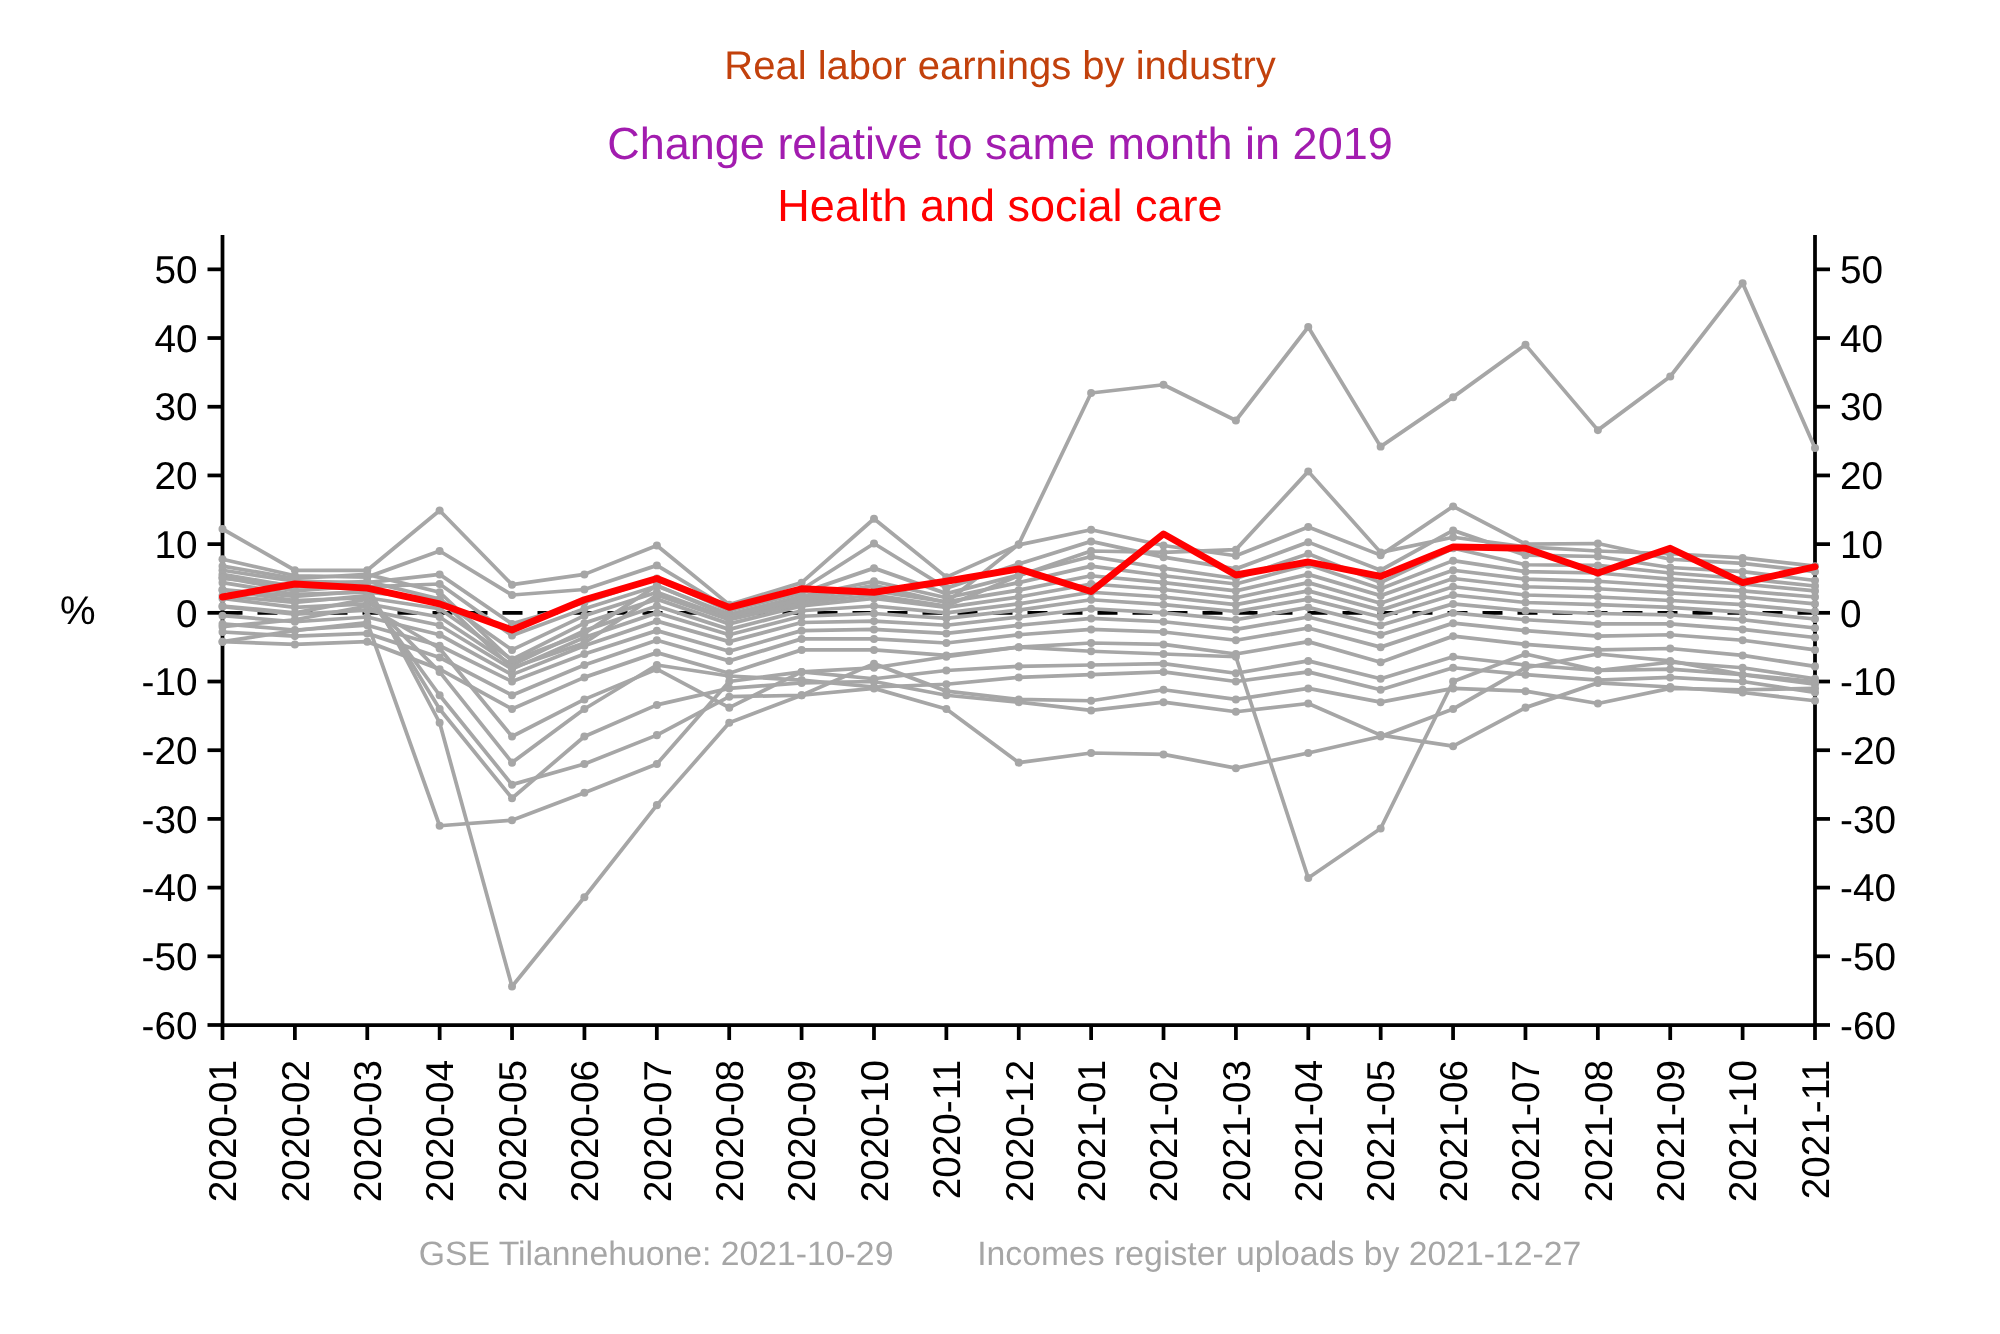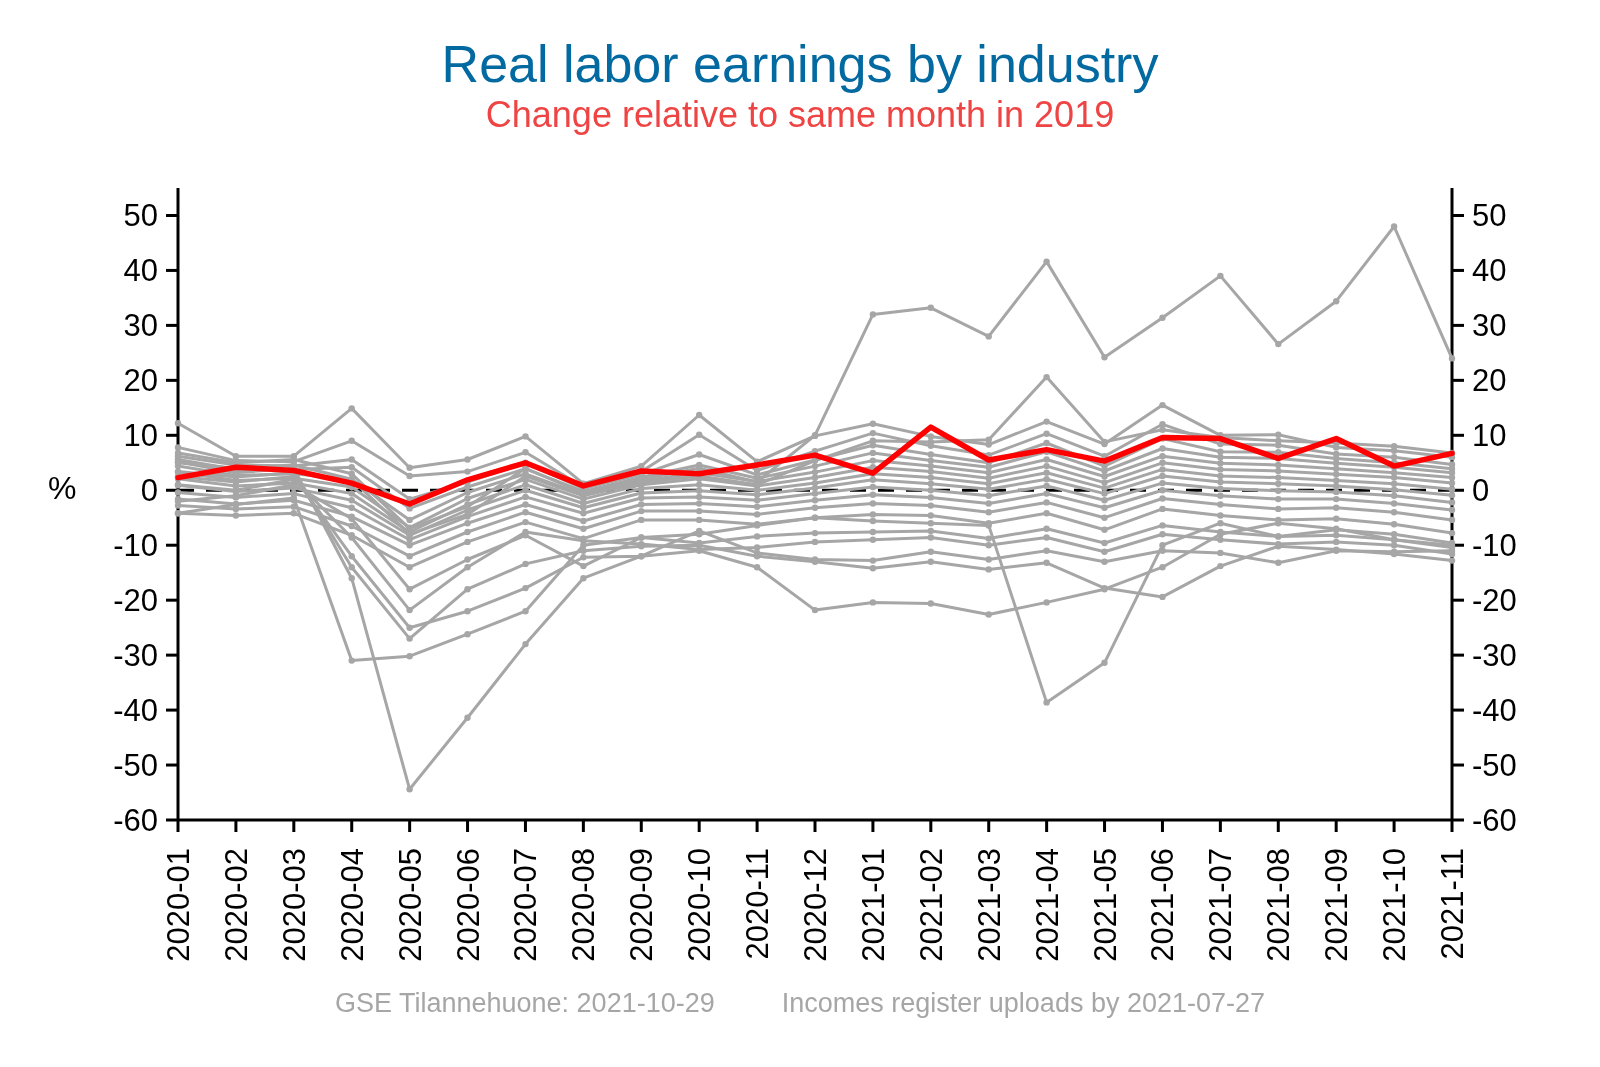--- a/index.html
+++ b/index.html
@@ -14,32 +14,32 @@
     background: #ffffff;
     font-family: "Liberation Sans", sans-serif;
     overflow: hidden;
   }
   .title {
     position: absolute;
     top: 34px;
     left: 0;
     width: 1600px;
     text-align: center;
-    font-size: 52px;
-    color: #0369a1;
+    font-size: 32px;
+    color: #c2410c;
     letter-spacing: 0px;
   }
   .subtitle {
     position: absolute;
     top: 94px;
     left: 0;
     width: 1600px;
     text-align: center;
     font-size: 36px;
-    color: #ef4444;
+    color: #a21caf;
   }
   .highlight-label {
     position: absolute;
     top: 144px;
     left: 0;
     width: 1600px;
     text-align: center;
     font-size: 36px;
     color: #ff0000;
   }
@@ -71,20 +71,21 @@
   svg { display: block; }
   text { font-family: "Liberation Sans", sans-serif; }
 </style>
 </head>
 <body>
 
 <div id="page">
 
   <div class="title">Real labor earnings by industry</div>
   <div class="subtitle">Change relative to same month in 2019</div>
+  <div class="highlight-label">Health and social care</div>
   <div class="ylabel">%</div>
 
   <div class="plot-wrap">
     <svg id="chart-svg" width="1600" height="1067" viewBox="0 0 1600 1067">
         <line x1="178" y1="188" x2="178" y2="820" stroke="#000" stroke-width="3"></line>
         <line x1="1452" y1="188" x2="1452" y2="820" stroke="#000" stroke-width="3"></line>
         <line x1="178" y1="820" x2="1452" y2="820" stroke="#000" stroke-width="3"></line>
         <line x1="166" y1="820" x2="178" y2="820" stroke="#000" stroke-width="3"></line>
         <line x1="1452" y1="820" x2="1464" y2="820" stroke="#000" stroke-width="3"></line>
         <text x="158" y="831" text-anchor="end" font-size="31" fill="#000">-60</text>
@@ -660,16 +661,16 @@
         <circle cx="1336.2" cy="443.0" r="3.2" fill="#a6a6a6"></circle>
         <circle cx="1394.1" cy="446.3" r="3.2" fill="#a6a6a6"></circle>
         <circle cx="1452.0" cy="452.9" r="3.2" fill="#a6a6a6"></circle>
         <path d="M178.0 477.6 L235.9 467.2 L293.8 470.5 L351.7 483.1 L409.6 504.0 L467.5 479.8 L525.5 462.8 L583.4 485.9 L641.3 471.0 L699.2 473.8 L757.1 465.0 L815.0 455.1 L872.9 473.2 L930.8 427.1 L988.7 460.0 L1046.6 449.6 L1104.5 461.1 L1162.5 437.5 L1220.4 438.6 L1278.3 458.4 L1336.2 438.6 L1394.1 466.1 L1452.0 453.4" fill="none" stroke="#ff0000" stroke-width="5.5" stroke-linejoin="round" stroke-linecap="round"></path>
       </svg>
   </div>
 
   <div class="footer">
     <span>GSE Tilannehuone: 2021-10-29</span>
     <span class="gap"></span>
-    <span>Incomes register uploads by 2021-07-27</span>
+    <span>Incomes register uploads by 2021-12-27</span>
   </div>
 
 </div>
 
 </body></html>

